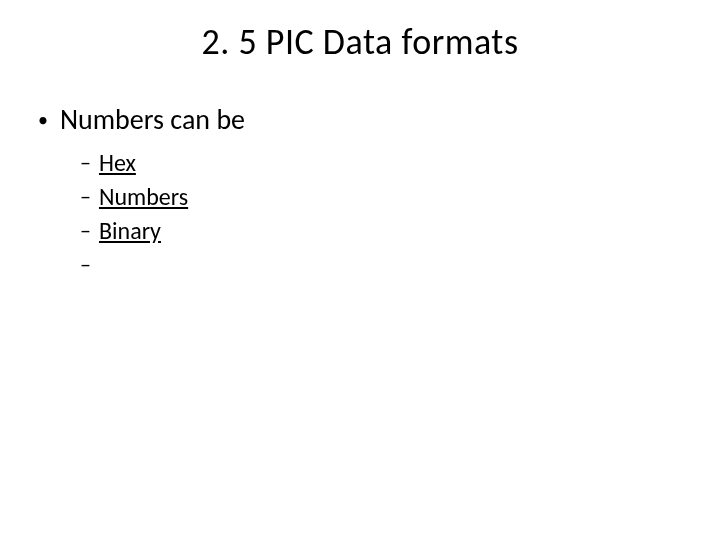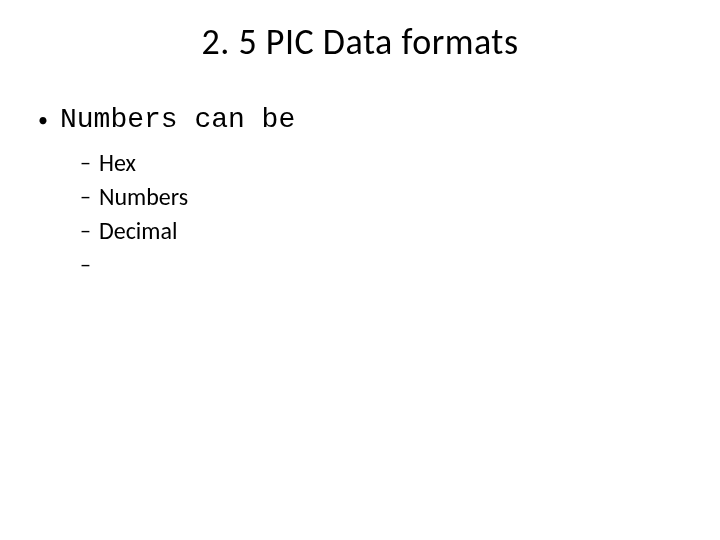--- a/index.html
+++ b/index.html
@@ -38,39 +38,39 @@
       margin-bottom: 12px;
     }
     .bullet-main .dot {
       font-size: 20px;
       line-height: 32px;
       margin-right: 12px;
     }
     .bullet-main .text {
       font-size: 28px;
       line-height: 32px;
-      font-family: Liberation Mono, monospace;
     }
     .sublist {
       padding-left: 42px;
       margin-top: 6px;
     }
     .sub-item {
       display: flex;
       align-items: flex-start;
       margin-bottom: 4px;
     }
     .sub-item .dash {
       font-size: 22px;
       line-height: 30px;
       margin-right: 8px;
     }
     .sub-item .text {
       font-size: 24px;
       line-height: 30px;
+      text-decoration: underline;
     }
   </style>
 </head>
 <body>
 
 <div class="slide">
   <h1 class="title">2. 5 PIC Data formats</h1>
 
   <div class="content">
     <div class="bullet-main">
@@ -82,20 +82,20 @@
       <div class="sub-item">
         <span class="dash">–</span>
         <span class="text">Hex</span>
       </div>
       <div class="sub-item">
         <span class="dash">–</span>
         <span class="text">Numbers</span>
       </div>
       <div class="sub-item">
         <span class="dash">–</span>
-        <span class="text">Decimal</span>
+        <span class="text">Binary</span>
       </div>
       <div class="sub-item">
         <span class="dash">–</span>
       </div>
     </div>
   </div>
 </div>
 
 </body></html>

